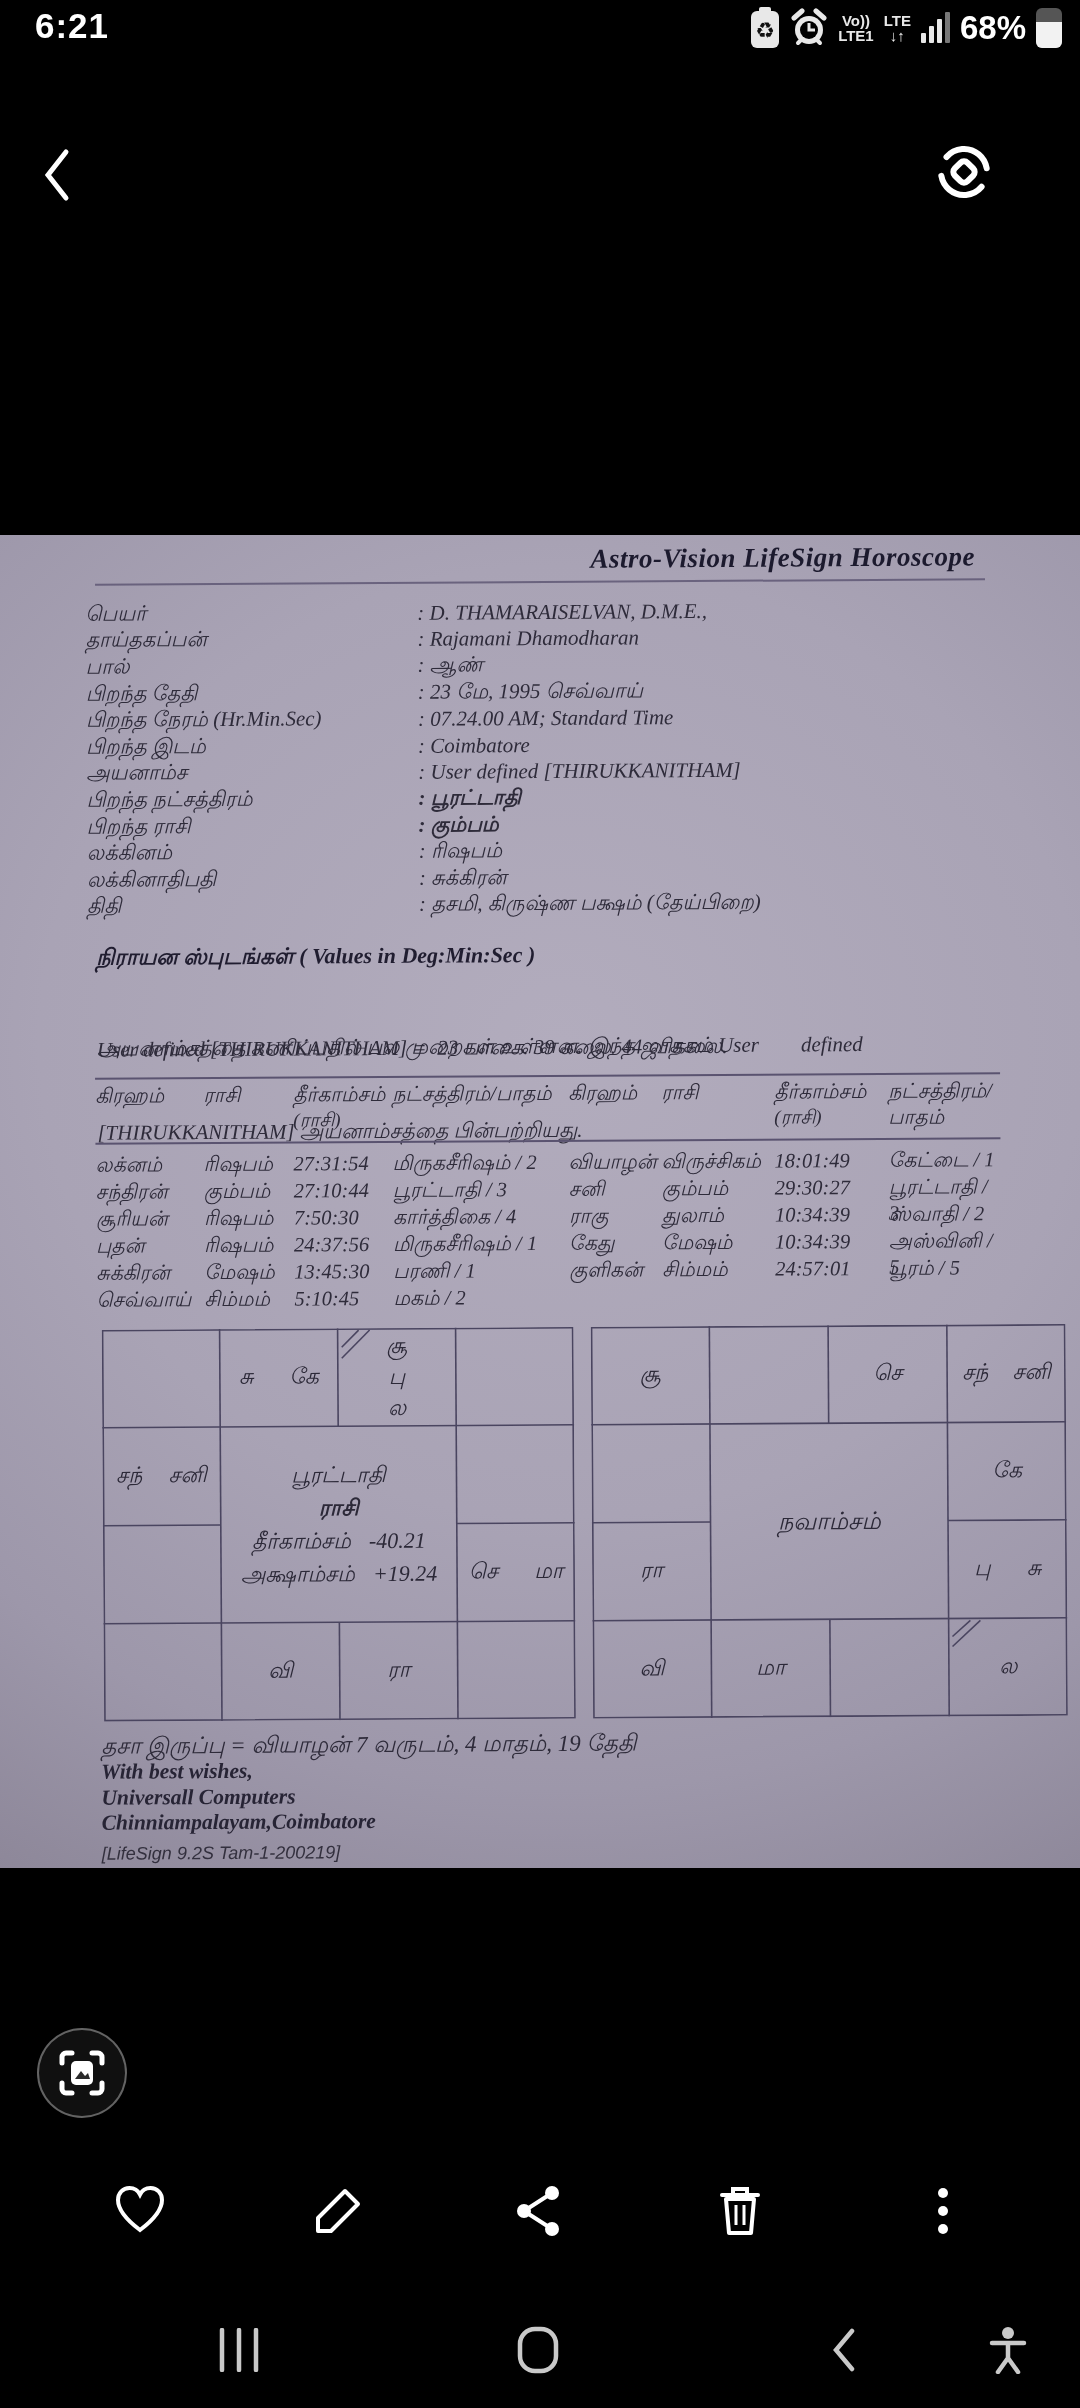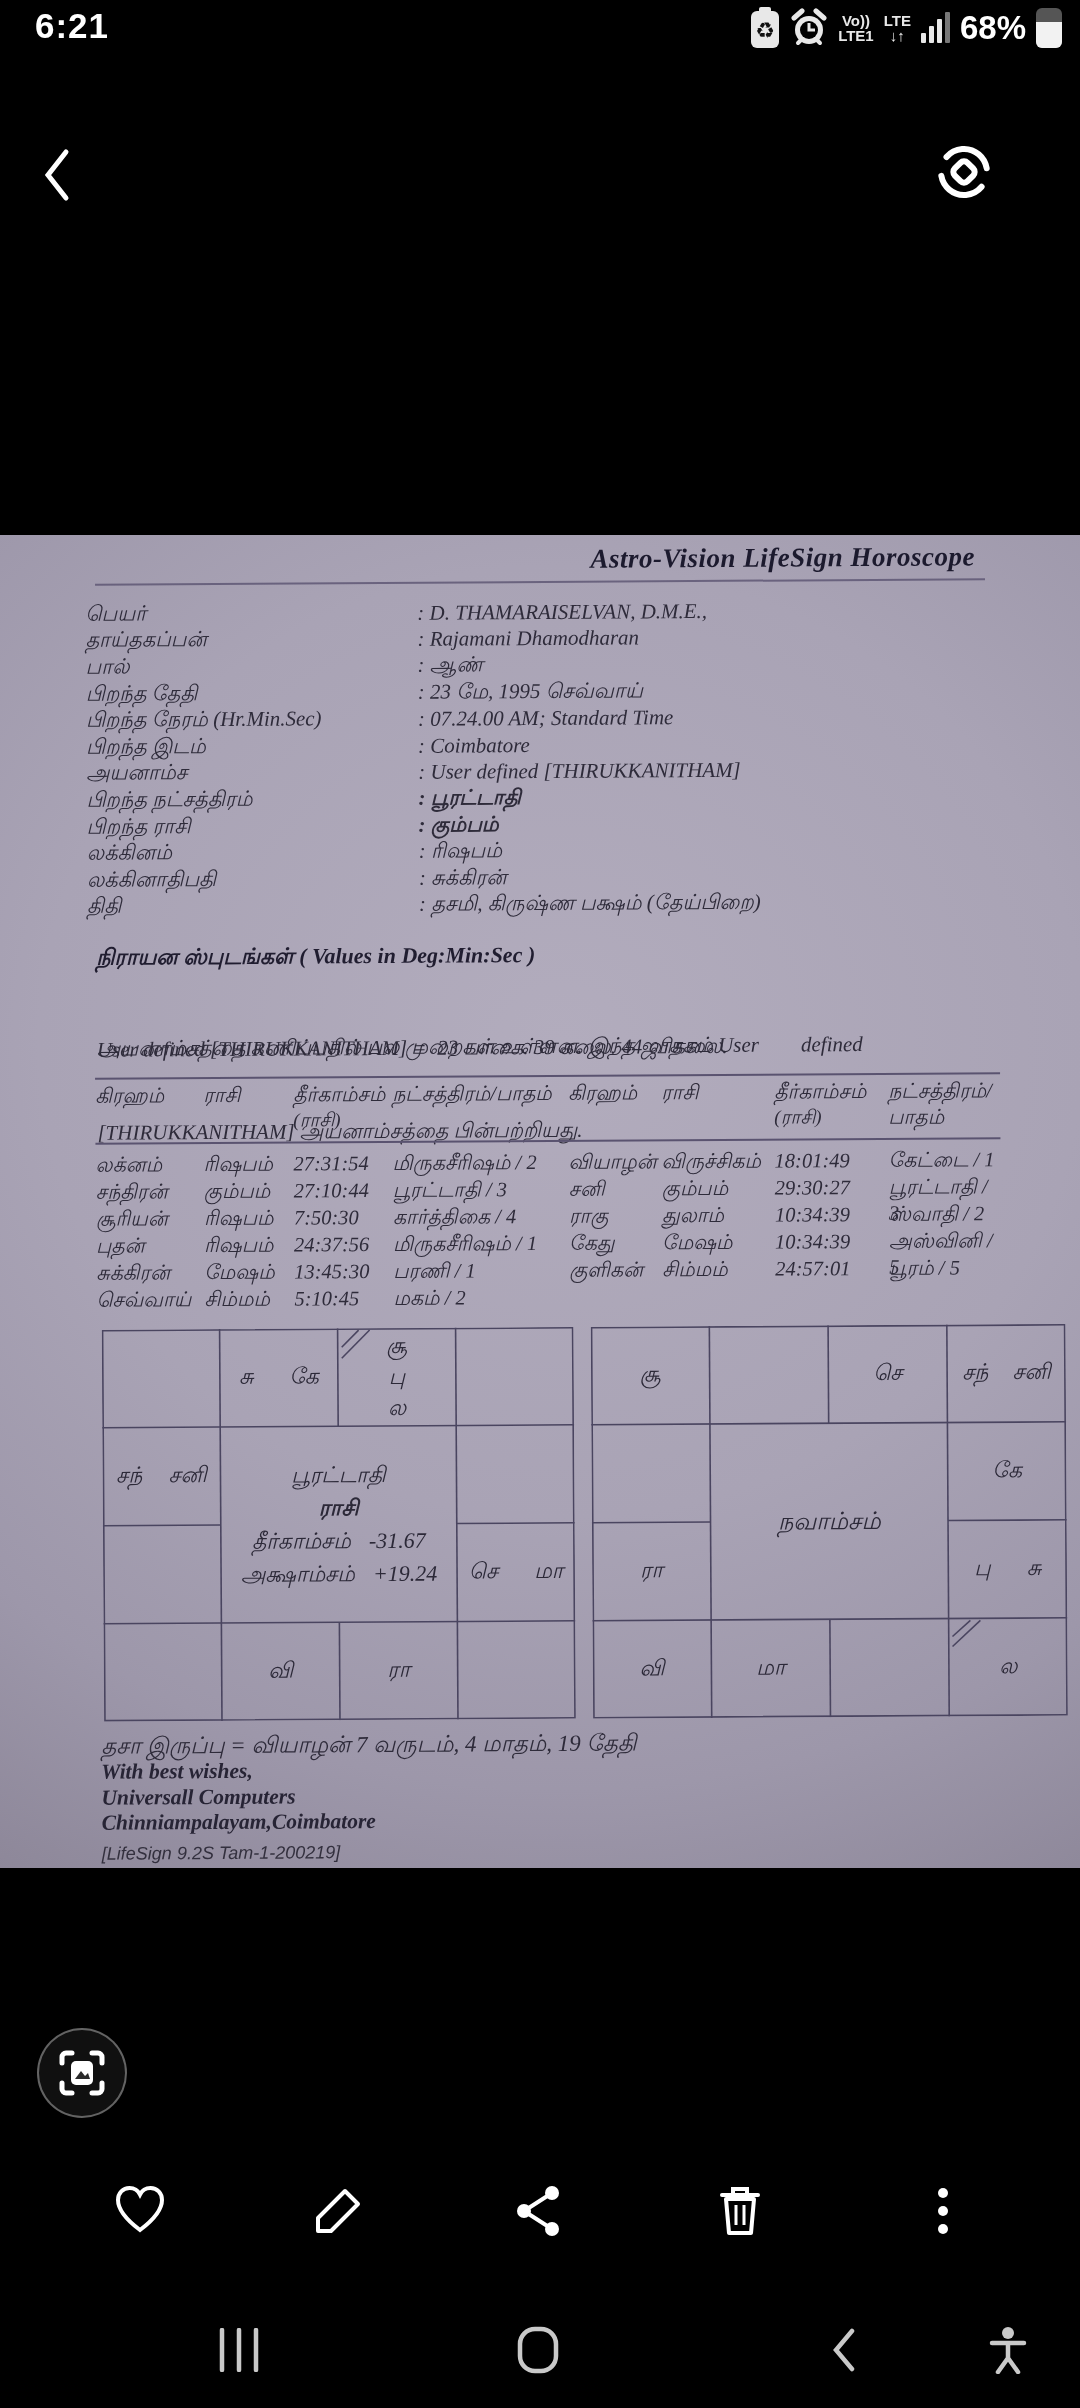--- a/index.html
+++ b/index.html
@@ -288,21 +288,21 @@
         <span>வி</span>
       </div>
       <div class="ccell" style="left:236px;top:294px;width:118px;height:98px;">
         <span>ரா</span>
       </div>
       <div class="ccenter" style="left:118px;top:98px;width:236px;height:196px;">
         <span>பூரட்டாதி</span>
         <span class="bold">ராசி</span>
         <span class="cpair">
               <span>தீர்காம்சம்</span>
-              <span>-31.67</span>
+              <span>-40.21</span>
             </span>
         <span class="cpair">
               <span>அக்ஷாம்சம்</span>
               <span>+19.24</span>
             </span>
       </div>
     </div>
 
     <div class="chart" style="left:589px;width:475px;height:392px;">
       <svg width="475" height="392" viewBox="0 0 475 392">

